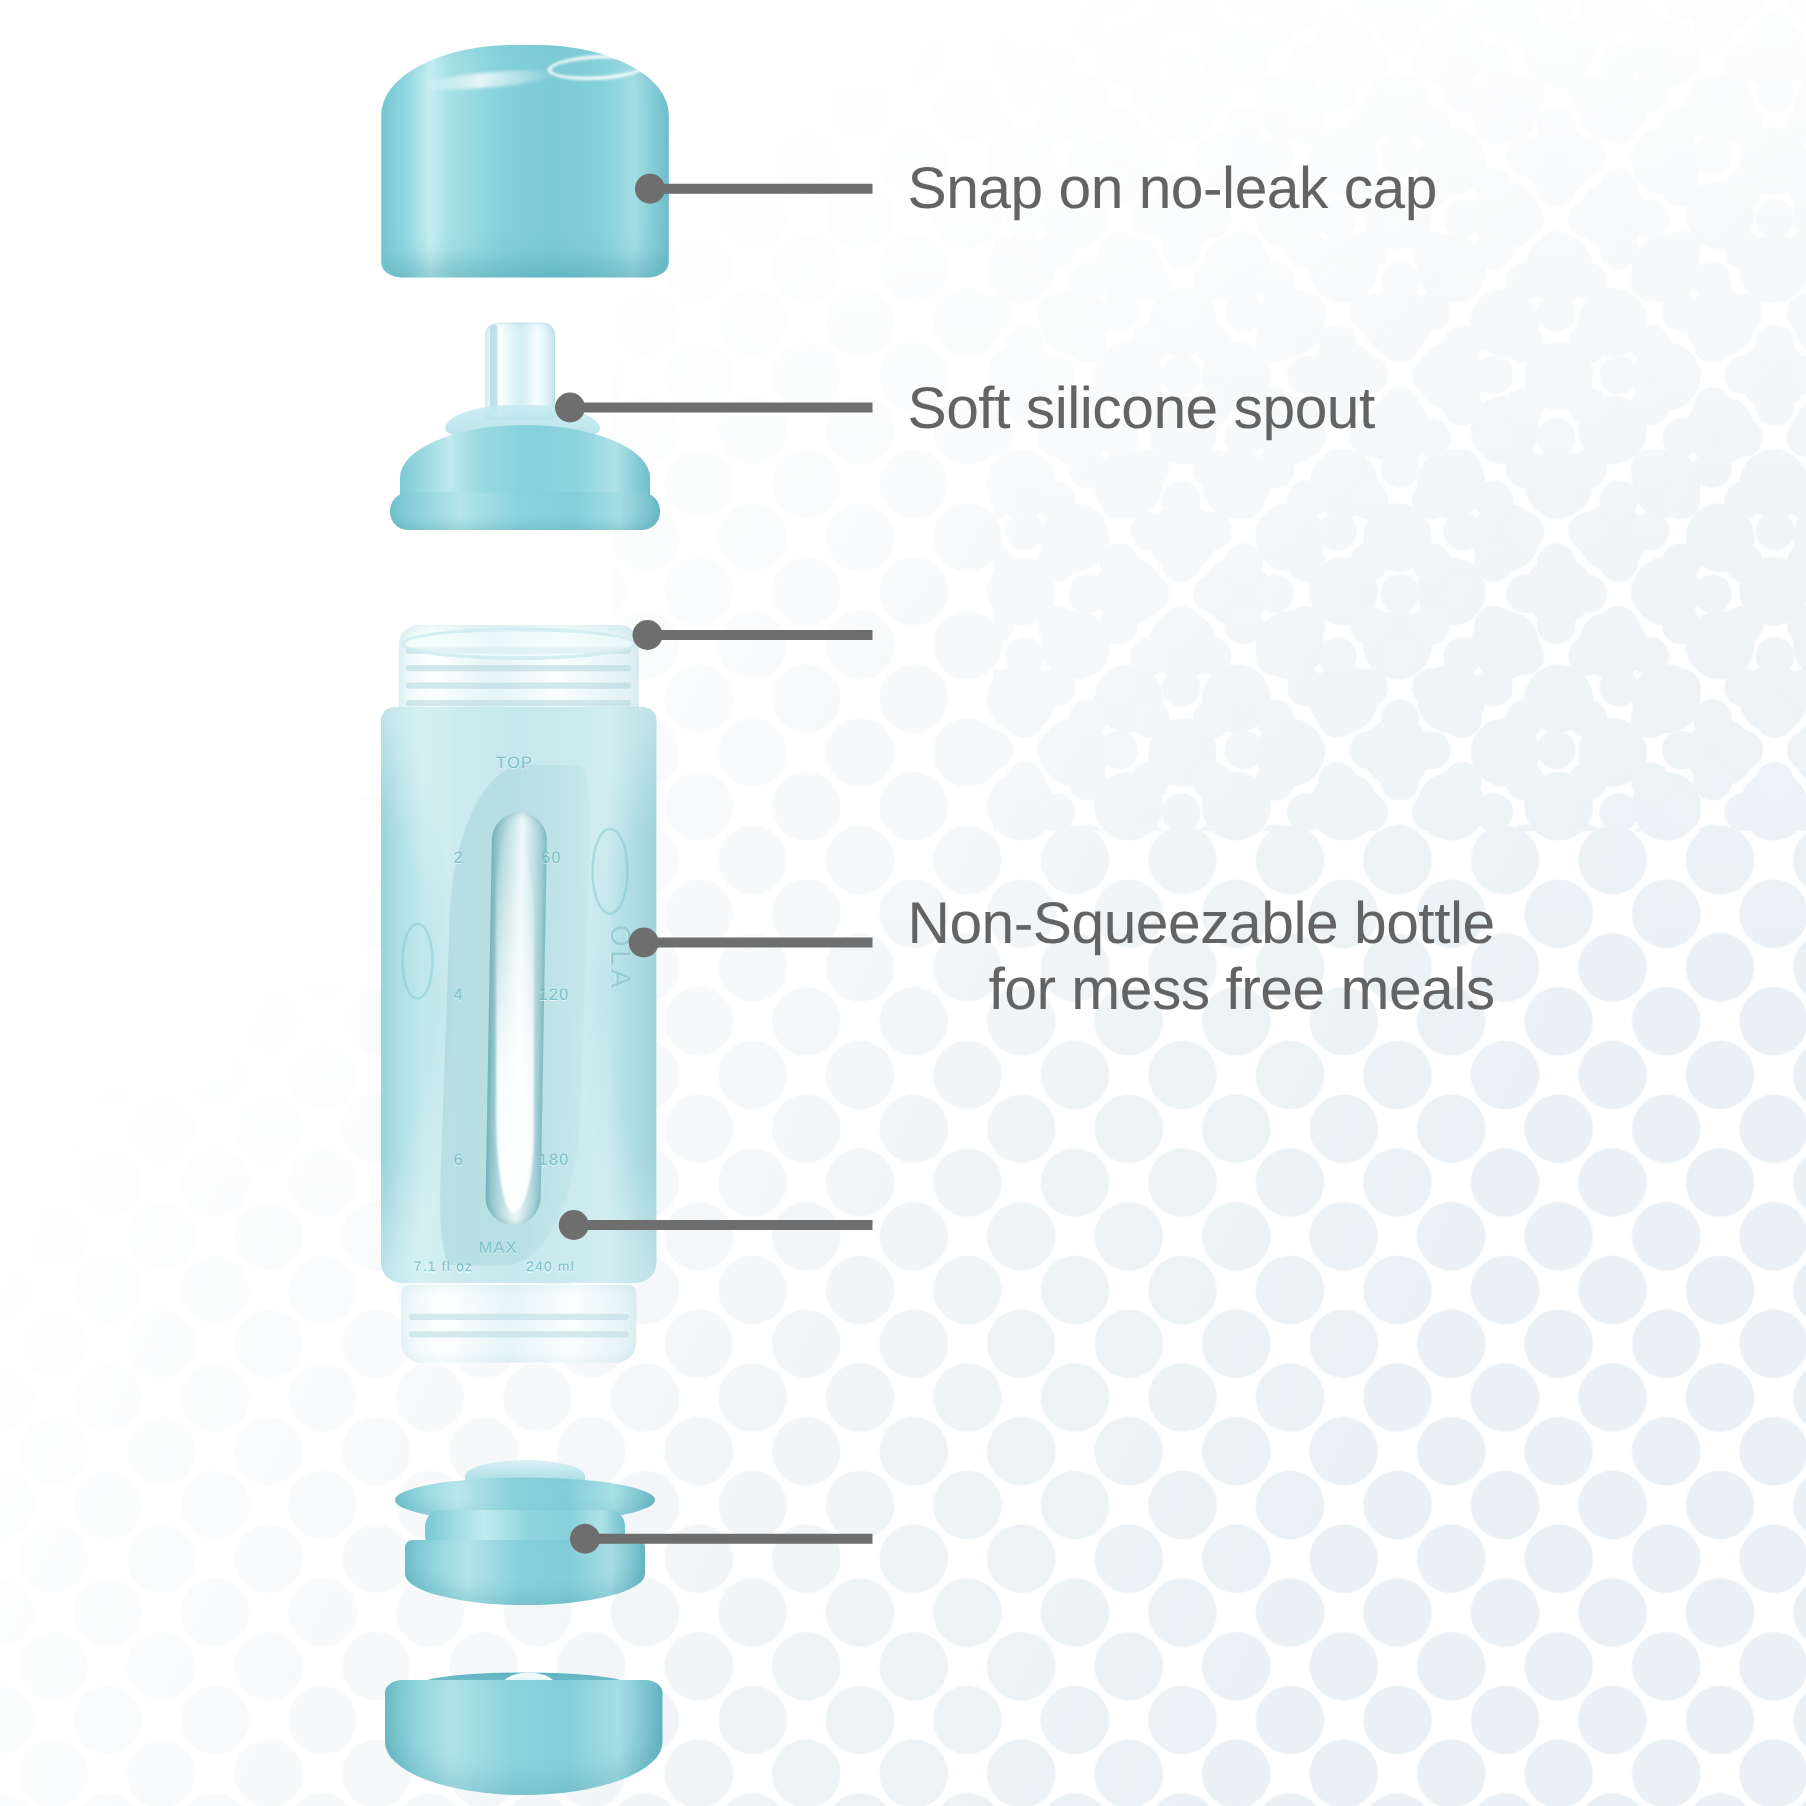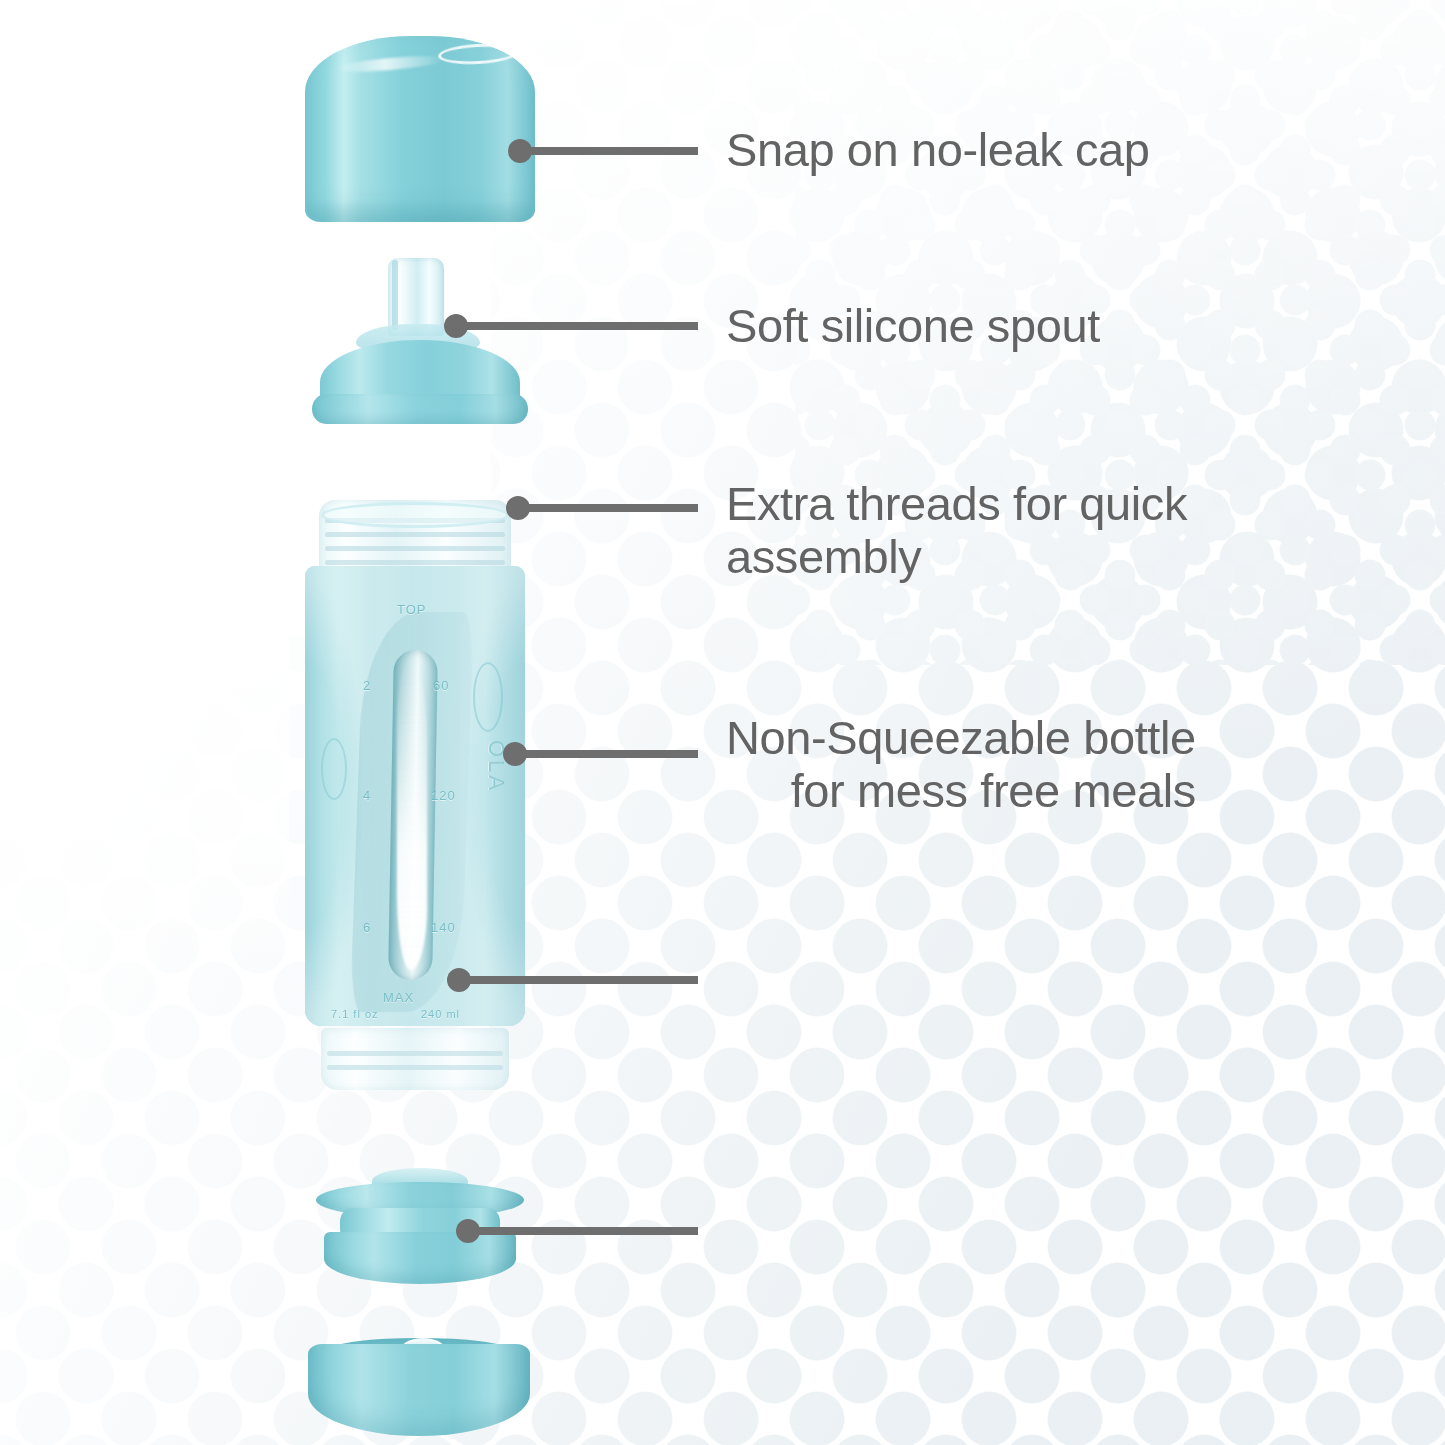--- a/index.html
+++ b/index.html
@@ -337,21 +337,21 @@
     <div class="side-oval"></div>
     <div class="side-oval-2"></div>
     <div class="side-logo">OLA</div>
 
     <div class="emboss" style="left:92px; top:82px;margin-top:20px;">TOP</div>
     <div class="emboss" style="left:58px; top:178px;">2</div>
     <div class="emboss" style="left:128px; top:178px;">60</div>
     <div class="emboss" style="left:58px; top:288px;">4</div>
     <div class="emboss" style="left:126px; top:288px;">120</div>
     <div class="emboss" style="left:58px; top:420px;">6</div>
-    <div class="emboss" style="left:126px; top:420px;">140</div>
+    <div class="emboss" style="left:126px; top:420px;">180</div>
     <div class="emboss" style="left:78px; top:490px;">MAX</div>
     <div class="emboss tiny" style="left:26px; top:508px;text-align:right;">7.1 fl oz</div>
     <div class="emboss tiny" style="left:116px; top:508px;">240 ml</div>
 
     <div class="base-clear"></div>
     <div class="base-ring" style="bottom:34px;"></div>
     <div class="base-ring" style="bottom:20px;"></div>
   </div>
 
   <div class="part" id="platform">
@@ -394,21 +394,19 @@
 
   <div class="leader" style="left:456px; top:1219px; width:242px;">
     <div class="dot"></div>
     <div class="line" style="width:224px;"></div>
   </div>
 
   <div class="callout" style="left:726px; top:124px;">Snap on no-leak cap</div>
 
   <div class="callout" style="left:726px; top:300px;">Soft silicone spout</div>
 
-  <div class="callout" style="left:726px; top:478px;">Extra threads for quick
-assembly</div>
 
   <div class="callout" style="left:726px; top:712px;text-align:right;">Non-Squeezable bottle
 for mess free meals</div>
 
 
 
 </div>
 
 </body></html>

